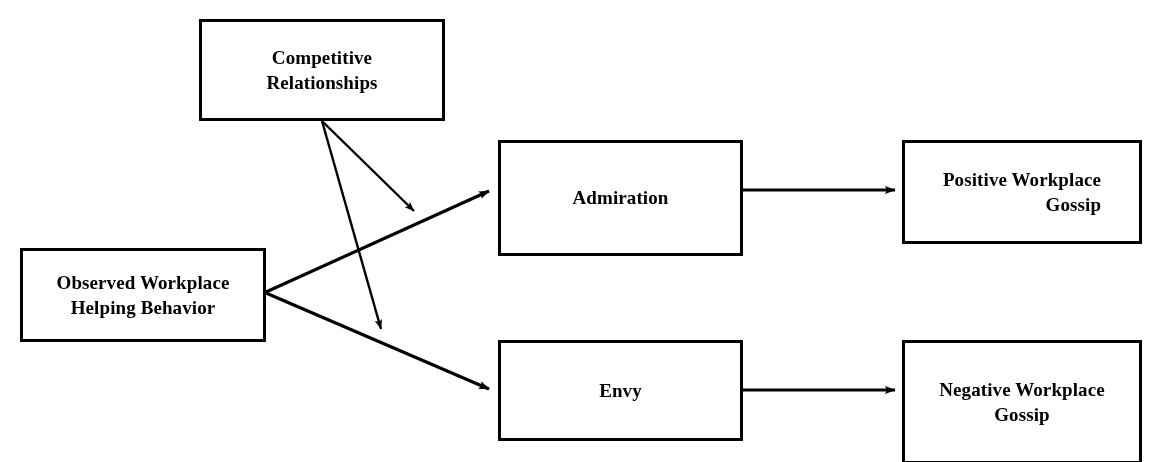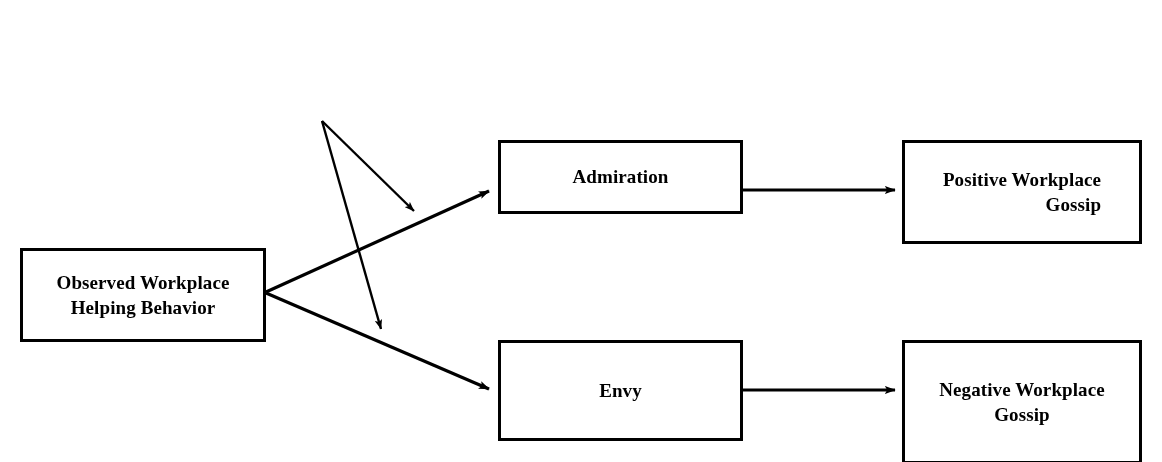--- a/index.html
+++ b/index.html
@@ -42,21 +42,21 @@
     line-height: 1.32;
     color: #000000;
     letter-spacing: 0.1px;
     padding: 0 8px;
     white-space: pre-line;
   }
 
   
   #node-competitive-relationships { left: 199px;  top: 19px;  width: 246px; height: 102px; }
   #node-observed-helping          { left: 20px;   top: 248px; width: 246px; height: 94px;  }
-  #node-admiration                { left: 498px;  top: 140px; width: 245px; height: 74px; }
+  #node-admiration                { left: 498px;  top: 140px; width: 245px; height: 116px; }
   #node-envy                      { left: 498px;  top: 340px; width: 245px; height: 101px; }
   #node-positive-gossip           { left: 902px;  top: 140px; width: 240px; height: 104px; text-align: right; }
   #node-negative-gossip           { left: 902px;  top: 340px; width: 240px; height: 124px; }
 </style>
 </head>
 <body>
 
 <div id="diagram-root">
 
   <svg id="edge-layer" viewBox="0 0 1162 462" width="1162" height="462" xmlns="http://www.w3.org/2000/svg">
@@ -75,20 +75,24 @@
 
     <line x1="743" y1="190" x2="895" y2="190" stroke="#000000" stroke-width="3.2" marker-end="url(#arrowhead-solid)"></line>
 
     <line x1="743" y1="390" x2="895" y2="390" stroke="#000000" stroke-width="3.2" marker-end="url(#arrowhead-solid)"></line>
 
     <line x1="322" y1="121" x2="414" y2="211" stroke="#000000" stroke-width="2.4" marker-end="url(#arrowhead-solid-sm)"></line>
 
     <line x1="322" y1="121" x2="381" y2="329" stroke="#000000" stroke-width="2.4" marker-end="url(#arrowhead-solid-sm)"></line>
   </svg>
 
+  <div class="node" id="node-competitive-relationships">
+    <span class="node-label">Competitive
+Relationships</span>
+  </div>
 
   <div class="node" id="node-observed-helping">
     <span class="node-label">Observed Workplace
 Helping Behavior</span>
   </div>
 
   <div class="node" id="node-admiration">
     <span class="node-label">Admiration</span>
   </div>
 

